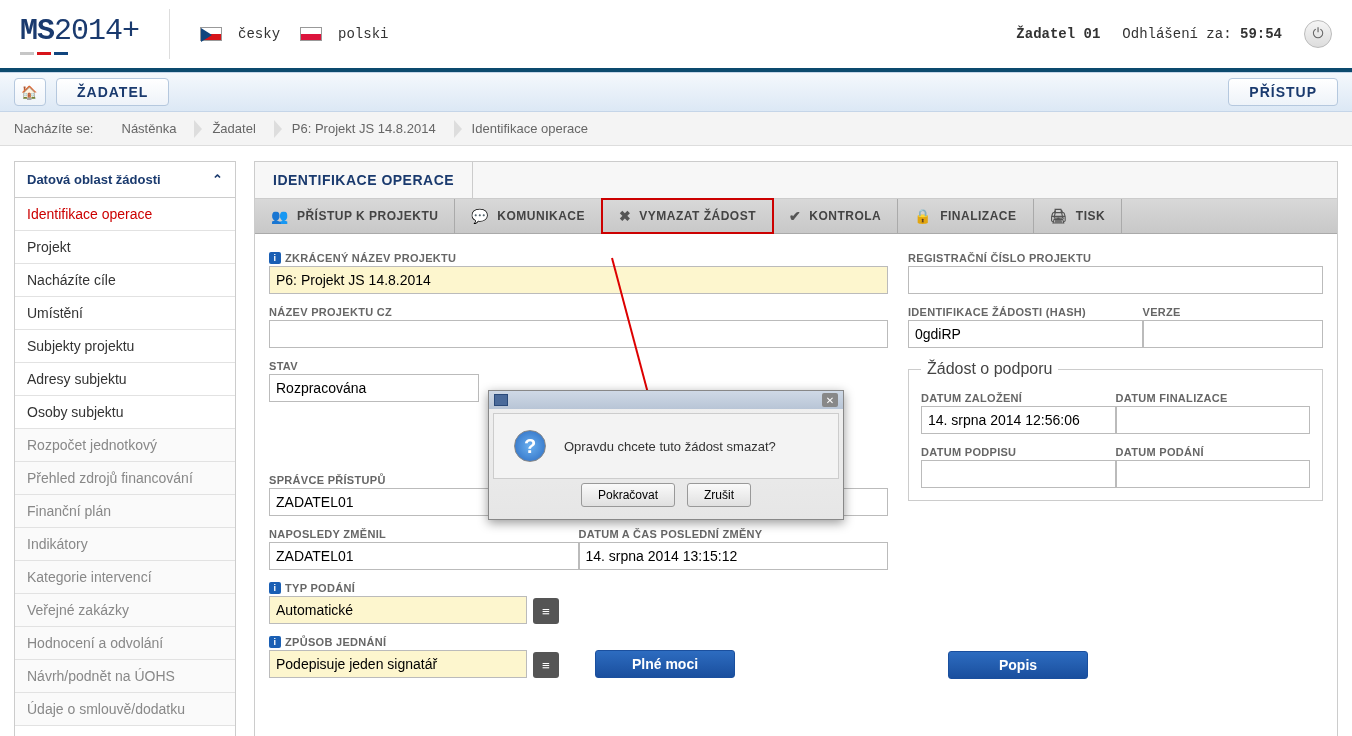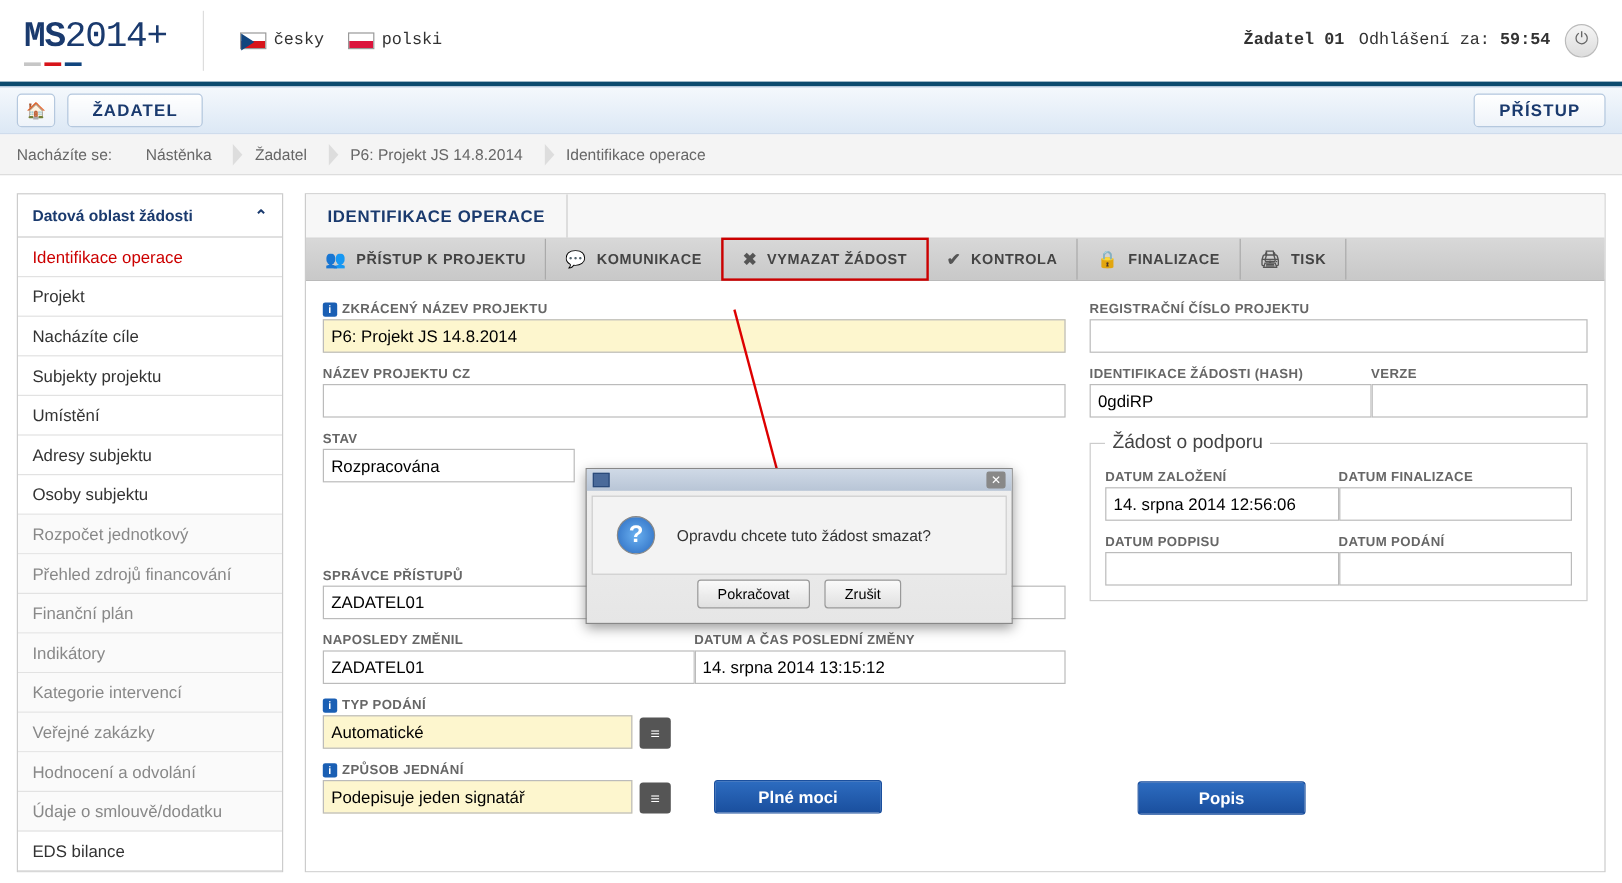--- a/index.html
+++ b/index.html
@@ -3,26 +3,26 @@
 <meta charset="utf-8">
 <style>
 *{box-sizing:border-box;margin:0;padding:0;}
 body{font-family:Arial,Helvetica,sans-serif;font-size:13px;color:#333;background:#fff;width:1352px;}
 .top-bar{height:72px;display:flex;align-items:center;padding:0 20px;border-bottom:4px solid #0c4a6e;font-family:Liberation Mono, monospace;}
 .logo{font-size:30px;font-weight:bold;color:#1a3a6e;letter-spacing:-1px;}
 .logo .plus{font-weight:normal;}
 .logo-bars{display:flex;gap:3px;margin-top:4px;}
 .logo-bars span{width:14px;height:3px;display:inline-block;}
 .vr{width:1px;height:50px;background:#ddd;margin:0 30px;}
-.lang{display:flex;align-items:center;gap:6px;margin-right:20px;cursor:pointer;font-size:14px;}
+.lang{display:flex;align-items:center;gap:16px;margin-right:20px;cursor:pointer;font-size:14px;}
 .flag{width:22px;height:14px;display:inline-block;border:1px solid #999;}
 .flag-cz{background:linear-gradient(to bottom,#fff 50%,#d7141a 50%);position:relative;}
 .flag-cz::before{content:"";position:absolute;border-left:11px solid #11457e;border-top:7px solid transparent;border-bottom:7px solid transparent;}
 .flag-pl{background:linear-gradient(to bottom,#fff 50%,#dc143c 50%);}
-.top-right{margin-left:auto;display:flex;align-items:center;gap:12px;font-size:14px;}
+.top-right{margin-left:auto;display:flex;align-items:center;gap:22px;font-size:14px;}
 .power-btn{width:28px;height:28px;border-radius:50%;background:linear-gradient(#f5f5f5,#ddd);border:1px solid #bbb;display:flex;align-items:center;justify-content:center;cursor:pointer;color:#666;}
 .nav-bar{height:40px;background:linear-gradient(#f4f8fc,#dce8f5);border-top:1px solid #c5d5e8;border-bottom:1px solid #c5d5e8;display:flex;align-items:center;padding:0 14px;gap:10px;}
 .home-btn{width:32px;height:28px;background:linear-gradient(#fff,#eef3f9);border:1px solid #b5c8de;border-radius:4px;display:flex;align-items:center;justify-content:center;cursor:pointer;color:#1a3a6e;}
 .nav-btn{height:28px;padding:0 20px;background:linear-gradient(#fff,#eef3f9);border:1px solid #b5c8de;border-radius:4px;color:#1a3a6e;font-weight:bold;cursor:pointer;font-size:14px;letter-spacing:1px;}
 .nav-btn.right{margin-left:auto;}
 .breadcrumb{height:34px;background:#f4f4f4;border-bottom:1px solid #ddd;display:flex;align-items:center;padding-left:14px;font-size:13px;color:#666;}
 .bc-label{margin-right:10px;}
 .bc-item{padding:0 18px;height:34px;display:flex;align-items:center;position:relative;cursor:pointer;}
 .bc-item::after{content:"";position:absolute;right:-8px;top:8px;width:0;height:0;border-left:8px solid #ddd;border-top:9px solid transparent;border-bottom:9px solid transparent;}
 .bc-item:last-child::after{display:none;}
@@ -115,31 +115,32 @@
 
   <div class="sidebar">
     <div class="sidebar-header">
       <span>Datová oblast žádosti</span>
       <span>⌃</span>
     </div>
     <div id="sidebar-items">
         <div class="sidebar-item active">Identifikace operace</div>
         <div class="sidebar-item ">Projekt</div>
         <div class="sidebar-item ">Nacházíte cíle</div>
+        <div class="sidebar-item ">Umístění</div>
         <div class="sidebar-item ">Subjekty projektu</div>
-        <div class="sidebar-item ">Umístění</div>
         <div class="sidebar-item ">Adresy subjektu</div>
         <div class="sidebar-item ">Osoby subjektu</div>
         <div class="sidebar-item dim">Rozpočet jednotkový</div>
         <div class="sidebar-item dim">Přehled zdrojů financování</div>
         <div class="sidebar-item dim">Finanční plán</div>
         <div class="sidebar-item dim">Indikátory</div>
         <div class="sidebar-item dim">Kategorie intervencí</div>
         <div class="sidebar-item dim">Veřejné zakázky</div>
         <div class="sidebar-item dim">Hodnocení a odvolání</div>
+        <div class="sidebar-item dim">Návrh/podnět na ÚOHS</div>
         <div class="sidebar-item dim">Údaje o smlouvě/dodatku</div>
         <div class="sidebar-item ">EDS bilance</div>
       </div>
   </div>
 
   <div class="main">
     <div class="main-tabs">
       <span class="main-tab-title">IDENTIFIKACE OPERACE</span>
     </div>
     <div class="toolbar" id="toolbar">

